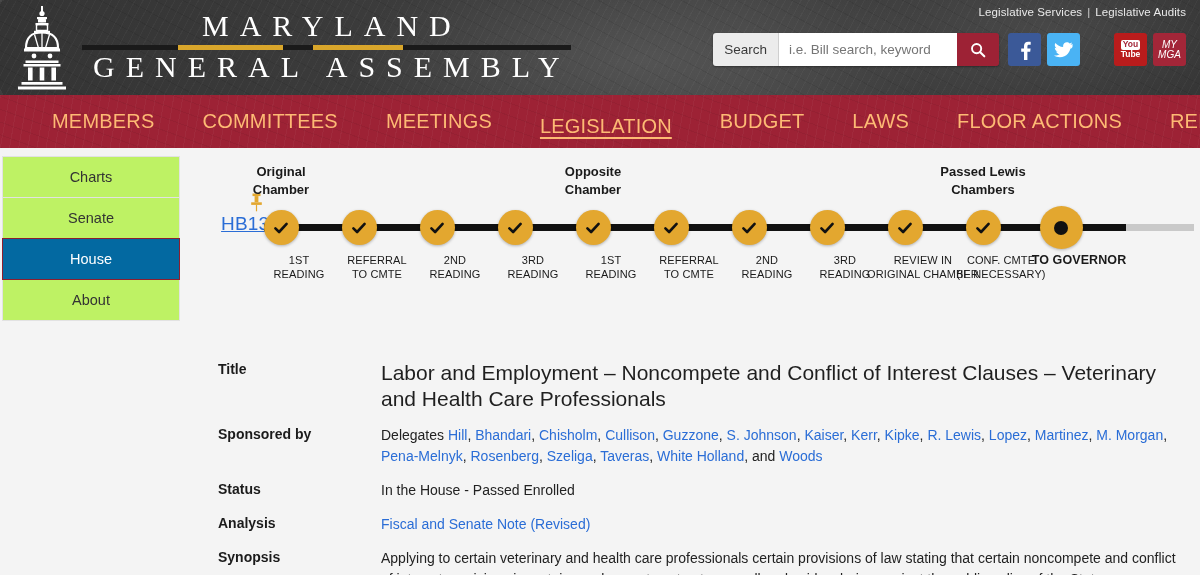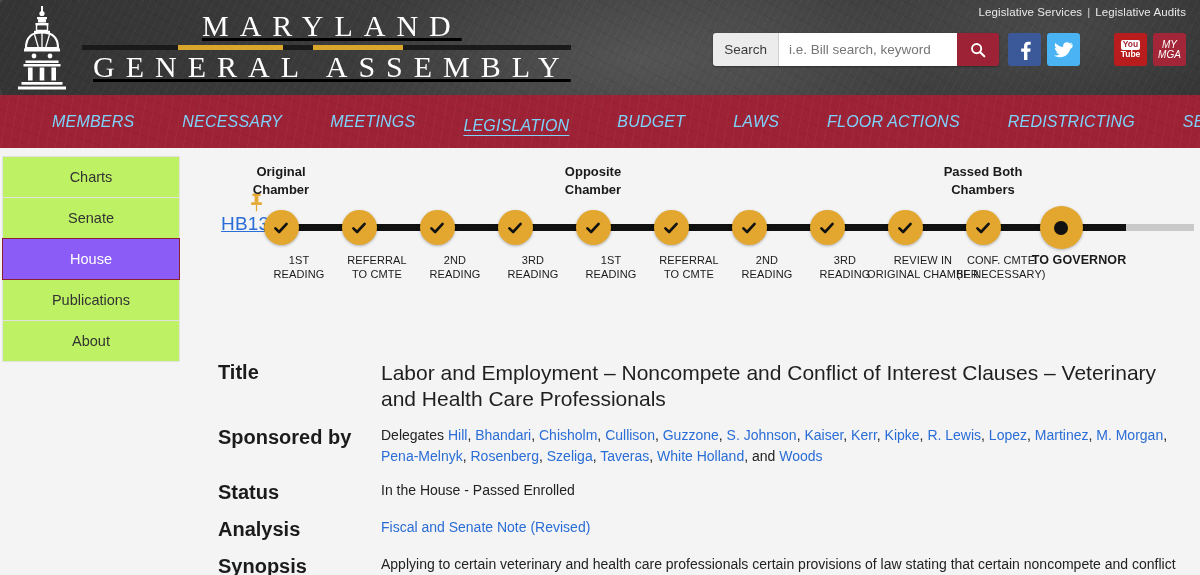--- a/index.html
+++ b/index.html
@@ -31,21 +31,21 @@
     content: ""; position: absolute; inset: 0;
     background:
       repeating-linear-gradient(118deg, rgba(255,255,255,0.03) 0 1px, rgba(0,0,0,0) 1px 7px),
       repeating-linear-gradient(28deg, rgba(0,0,0,0.07) 0 1px, rgba(0,0,0,0) 1px 13px);
   }
   .logo-wrap {
     position: absolute; left: 12px; top: 4px;
     display: flex; align-items: center; gap: 10px; z-index: 3;
   }
   .dome-icon { width: 60px; height: 86px; display: block; }
-  .wordmark { display: flex; flex-direction: column; align-items: center; text-decoration: underline; }
+  .wordmark { display: flex; flex-direction: column; align-items: center; }
   .wordmark-line {
     color: #fff;
     font-family: "Liberation Serif", serif;
     font-size: 30px;
     letter-spacing: 11px;
     text-indent: 11px;
     line-height: 1.03;
     white-space: nowrap;
   }
   .wordmark-rule {
@@ -125,45 +125,44 @@
     background:
       repeating-linear-gradient(100deg, rgba(255,255,255,0.035) 0 1px, rgba(0,0,0,0) 1px 9px),
       repeating-linear-gradient(20deg, rgba(0,0,0,0.05) 0 1px, rgba(0,0,0,0) 1px 12px);
   }
   .nav-inner {
     position: relative; z-index: 2;
     display: flex; align-items: center;
     padding-left: 28px; gap: 0;
   }
   .nav-item {
-    color: #7dd3fc; font-size: 16px; letter-spacing: 0.2px;
+    color: #fdba74; font-size: 20px; letter-spacing: 0.2px;
     padding: 0 24px; text-decoration: none; cursor: pointer;
     white-space: nowrap;
-    font-style: italic;
   }
   .nav-item.active { text-decoration: underline; text-underline-offset: 4px; margin-top: 9px; }
 
   
   .body-wrap { position: relative; width: 1200px; height: 427px; background: #f4f4f4; }
 
   .sidebar {
     position: absolute; left: 2px; top: 8px;
     width: 178px;
   }
   .side-item {
     height: 42px;
     background: #bef264;
     border: 1px solid #e2e2e2;
     margin-bottom: -1px;
     display: flex; align-items: center; justify-content: center;
     font-size: 14.5px; color: #333;
     cursor: pointer;
   }
   .side-item.active {
-    background: #8b5cf6; border-color: #8d1e2f; color: #fff;
+    background: #0369a1; border-color: #8d1e2f; color: #fff;
     position: relative; z-index: 2;
   }
 
   
   .timeline {
     position: absolute; left: 180px; top: 0; width: 1020px; height: 200px;
   }
   .bill-badge {
     position: absolute; left: 33px; top: 45px;
     width: 86px; text-align: center;
@@ -213,21 +212,21 @@
   }
   .node-label.bold { font-weight: bold; font-size: 12.5px; }
 
   
   .details {
     position: absolute; left: 218px; top: 212px; width: 968px;
   }
   .row { display: flex; margin-bottom: 13px; }
   .row-label {
     width: 163px; flex: 0 0 163px;
-    font-size: 20px; font-weight: bold; color: #1b1b1b;
+    font-size: 14px; font-weight: bold; color: #1b1b1b;
     padding-top: 1px;
   }
   .row-value {
     flex: 1; font-size: 15px; color: #222; line-height: 22px;
   }
   .row-value.title-val { font-size: 21px; line-height: 26px; color: #1f1f1f; }
   .row-value.small { font-size: 14px; line-height: 21px; }
   .lnk { color: #2a6dd6; text-decoration: none; cursor: pointer; }
 </style>
 </head>
@@ -311,38 +310,37 @@
           <div>MGA</div>
         </div>
       </div>
     </div>
   </div>
 </div>
 
 <nav class="nav">
   <div class="nav-inner">
       <a class="nav-item" href="#">MEMBERS</a>
-      <a class="nav-item" href="#">NECESSARY</a>
+      <a class="nav-item" href="#">COMMITTEES</a>
       <a class="nav-item" href="#">MEETINGS</a>
       <a class="nav-item active" href="#">LEGISLATION</a>
       <a class="nav-item" href="#">BUDGET</a>
       <a class="nav-item" href="#">LAWS</a>
       <a class="nav-item" href="#">FLOOR ACTIONS</a>
       <a class="nav-item" href="#">REDISTRICTING</a>
       <a class="nav-item" href="#">SEARCH</a>
     </div>
 </nav>
 
 <div class="body-wrap">
 
   <div class="sidebar">
       <div class="side-item">Charts</div>
       <div class="side-item">Senate</div>
       <div class="side-item active">House</div>
-      <div class="side-item">Publications</div>
       <div class="side-item">About</div>
     </div>
 
   <div class="timeline">
     <div class="bill-badge">
       <svg class="pin-icon" width="15" height="19" viewBox="0 0 15 19">
         <rect x="3.5" y="0.5" width="8" height="2.6" fill="#e3a72f"></rect>
         <rect x="5.6" y="3.1" width="3.8" height="6.2" fill="#e3a72f"></rect>
         <rect x="2.2" y="9.3" width="10.6" height="2.6" fill="#e3a72f"></rect>
         <rect x="6.9" y="11.9" width="1.2" height="6.4" fill="#e3a72f"></rect>
@@ -452,21 +450,21 @@
       </div>
       <div class="chamber-label" style="left: 36px; top: 15px;">
         <div>Original</div>
         <div>Chamber</div>
       </div>
       <div class="chamber-label" style="left: 348px; top: 15px;">
         <div>Opposite</div>
         <div>Chamber</div>
       </div>
       <div class="chamber-label" style="left: 738px; top: 15px;">
-        <div>Passed Both</div>
+        <div>Passed Lewis</div>
         <div>Chambers</div>
       </div>
     </div>
 
   <div class="details">
     <div class="row">
       <div class="row-label">Title</div>
       <div class="row-value title-val">Labor and Employment – Noncompete and Conflict of Interest Clauses – Veterinary and Health Care Professionals</div>
     </div>
     <div class="row">

